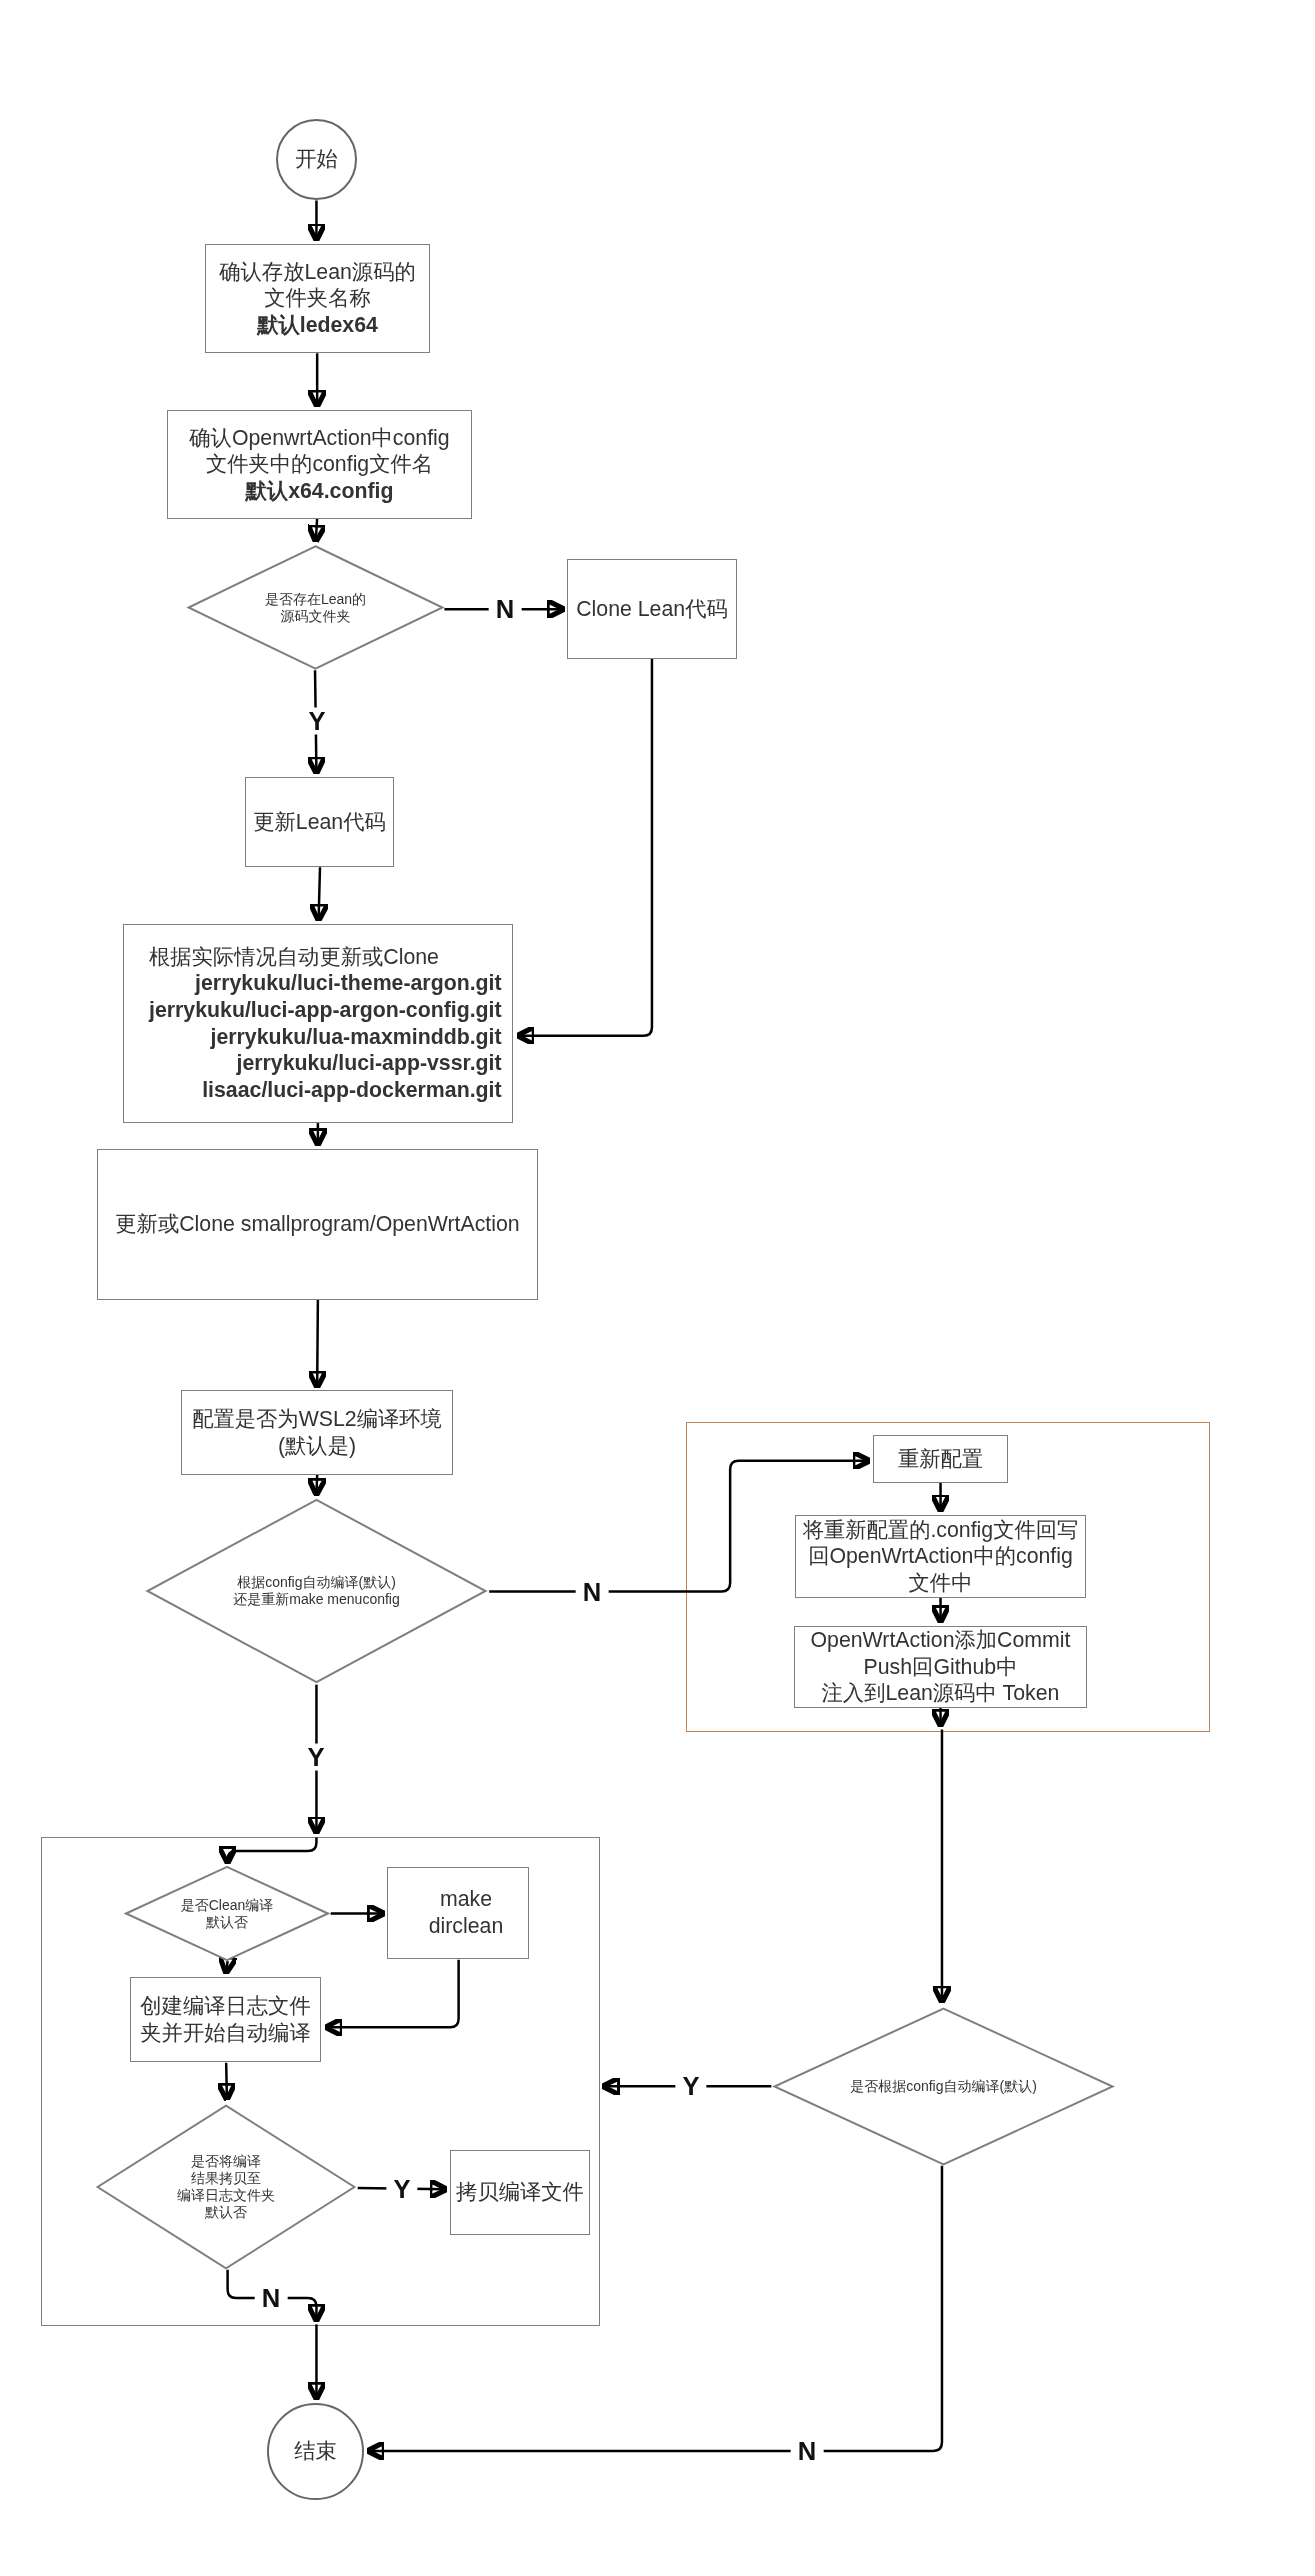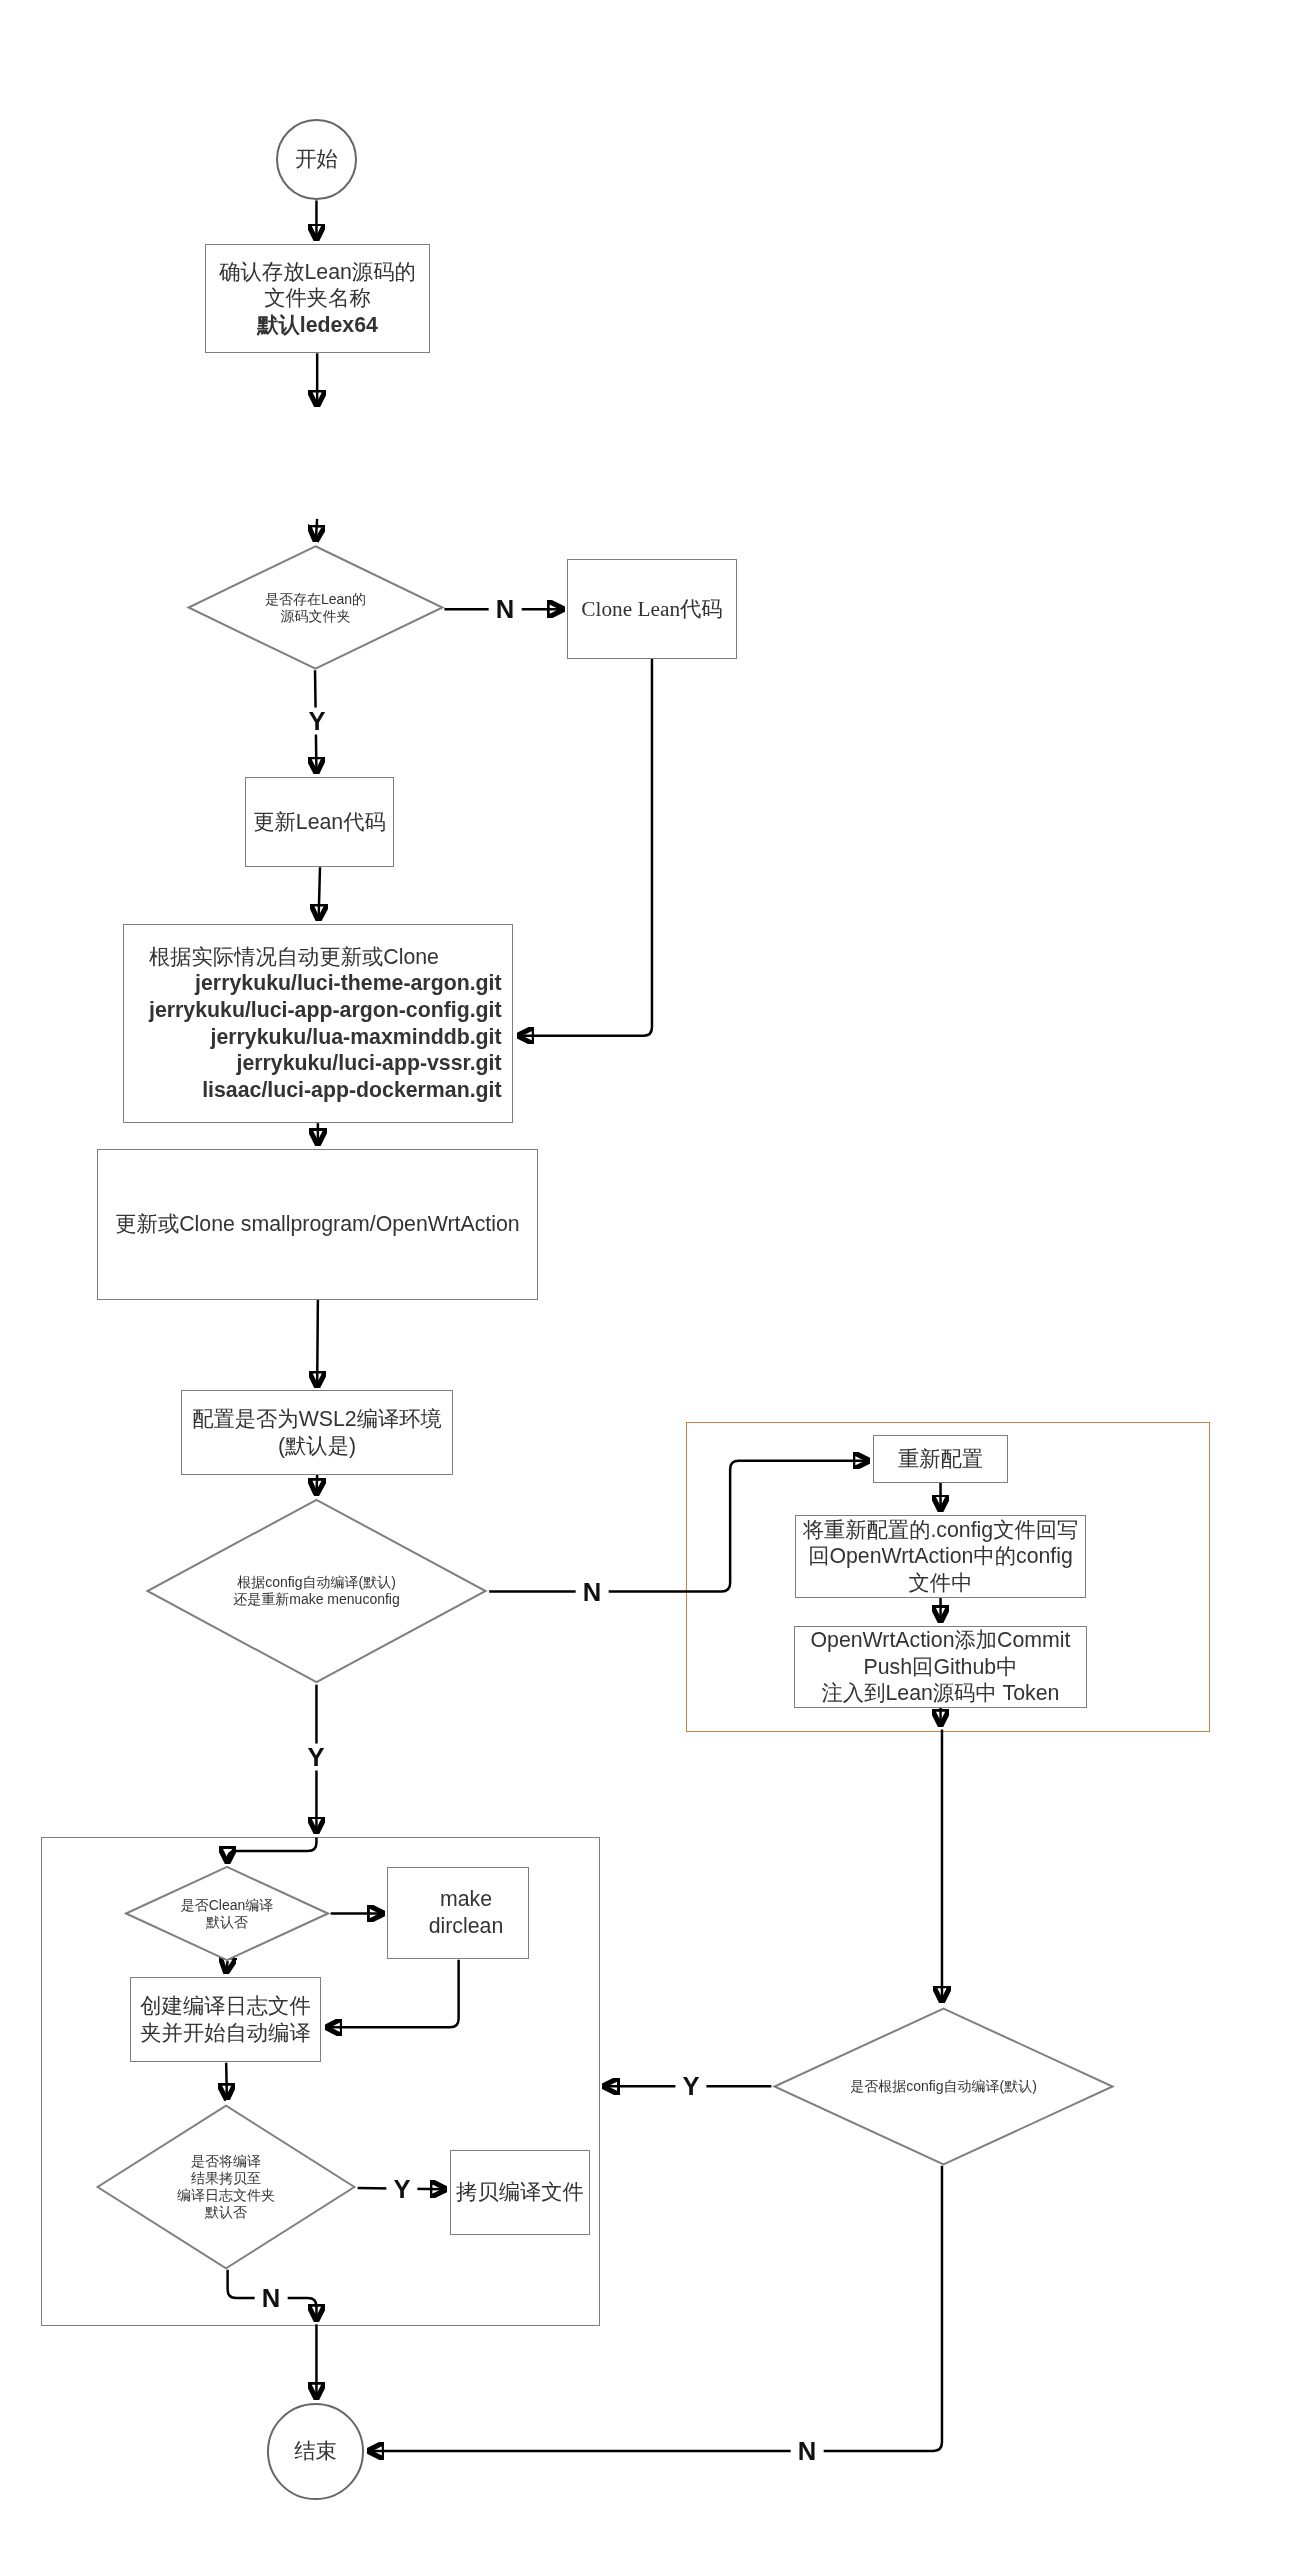--- a/index.html
+++ b/index.html
@@ -80,30 +80,35 @@
   <div class="node circle" style="left:276px;top:119px;width:81px;height:81px;">
     <div class="pre">开始</div>
   </div>
 
   <div class="node" style="left:205px;top:244px;width:225px;height:109px;">
     <div class="pre">确认存放Lean源码的
 文件夹名称</div>
     <div class="pre b">默认ledex64</div>
   </div>
 
+  <div class="node" style="left:167px;top:410px;width:305px;height:109px;">
+    <div class="pre">确认OpenwrtAction中config
+文件夹中的config文件名</div>
+    <div class="pre b">默认x64.config</div>
+  </div>
 
   <div class="diamond" style="left:186px;top:545px;width:259px;height:125px;">
     <svg viewBox="0 0 100 100" preserveAspectRatio="none">
         <polygon points="50,1 99,50 50,99 1,50"></polygon>
       </svg>
     <div class="dtext pre">是否存在Lean的
 源码文件夹</div>
   </div>
 
-  <div class="node" style="left:567px;top:559px;width:170px;height:100px;font-family:Liberation Serif, serif;">
+  <div class="node" style="left:567px;top:559px;width:170px;height:100px;">
     <div class="pre">Clone Lean代码</div>
   </div>
 
   <div class="node" style="left:245px;top:777px;width:149px;height:90px;">
     <div class="pre">更新Lean代码</div>
   </div>
 
   <div class="node leftalign" style="left:123px;top:924px;width:390px;height:199px;">
     <div class="pre">根据实际情况自动更新或Clone</div>
     <div class="pre b">jerrykuku/luci-theme-argon.git

